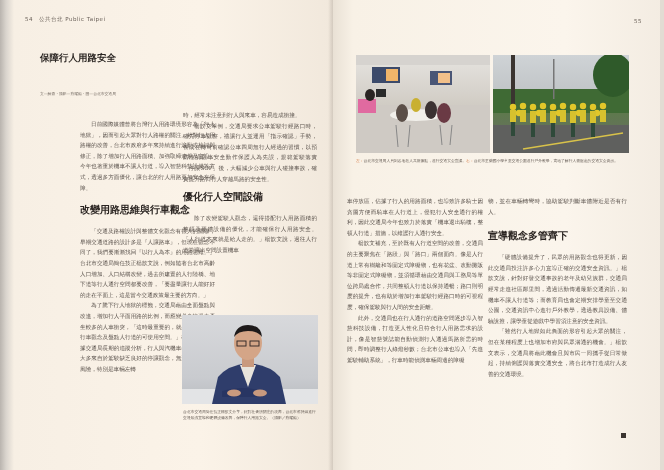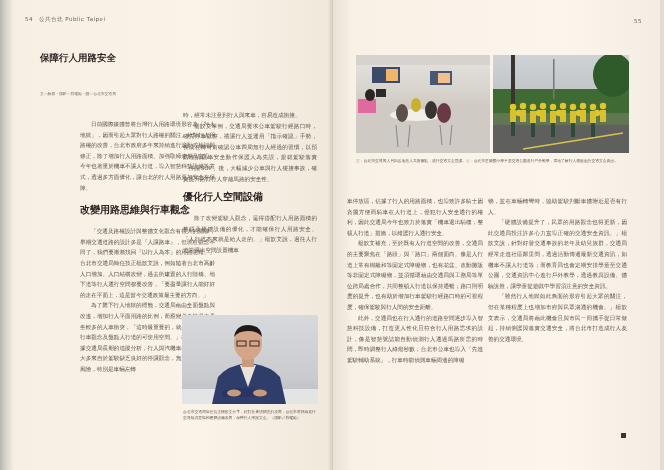--- a/index.html
+++ b/index.html
@@ -152,20 +152,21 @@
     </div>
 
     <div class="col" style="left:14px; top:196px; width:136px;">
       <p style="text-indent:0">車停放區，佔據了行人的用路面積，也導致許多騎士因貪圖方便而騎車在人行道上，侵犯行人安全通行的權利，因此交通局今年也致力於落實「機車退出騎樓，整頓人行道」措施，以維護行人通行安全。</p>
       <p>楊歆文補充，至於既有人行道空間的改善，交通局的主要聚焦在「路段」與「路口」兩個面向。像是人行道上常有樹籬和等固定式障礙物，也有花盆、改動攤販等非固定式障礙物，並須循環藉由交通局與工務局等單位跨局處合作，共同整頓人行道以保持通暢；路口則明度的提升，也有助於增加行車駕駛行經路口時的可視程度，確保駕駛與行人間的安全距離。</p>
       <p>此外，交通局也在行人通行的道路空間逐步導入智慧科技設備，打造更人性化且符合行人用路需求的設計，像是智慧號誌能自動偵測行人通過馬路所需的時間，即時調整行人綠燈秒數；台北市公車也導入「先進駕駛輔助系統」，行車時能偵測車輛周邊的障礙</p>
     </div>
 
     <div class="col" style="left:155px; top:196px; width:139px;">
       <p style="text-indent:0">物，並在車輛轉彎時，協助駕駛判斷車體附近是否有行人。</p>
+      <p class="h" style="margin-top:14px">宣導觀念多管齊下</p>
       <p>「硬體設備提升了，民眾的用路觀念也得更新，因此交通局投注許多心力宣導正確的交通安全資訊。」楊歆文說，針對好發交通事故的老年及幼兒族群，交通局經常走進社區鄰里間，透過活動傳遞最新交通資訊，如機車不讓人行道等；而教育局也會定期安排學童至交通公園，交通資訊中心進行戶外教學，透過教具設備、體驗說推，讓學童從遊戲中學習須注意的安全資訊。</p>
       <p>「雖然行人地獄如此負面的形容引起大眾的關注，但在某種程度上也增加市府與民眾溝通的機會。」楊歆文表示，交通局將藉此機會且與市民一同攜手從日常做起，持續俐護與落實交通安全，將台北市打造成行人友善的交通環境。</p>
     </div>
 
     <div class="end-mark" style="left:288px; top:433px;"></div>
     <div class="right-edge"></div>
   </div>
 </div>
 
 </body></html>

